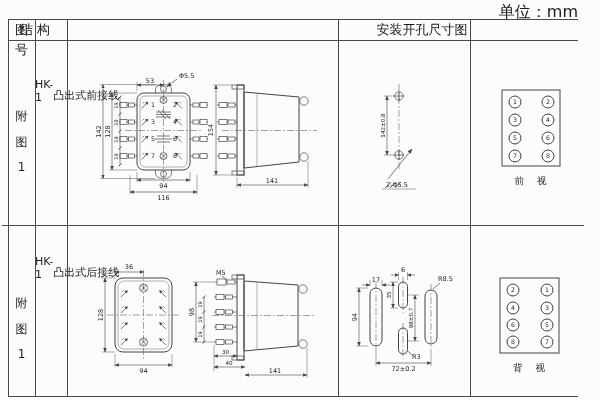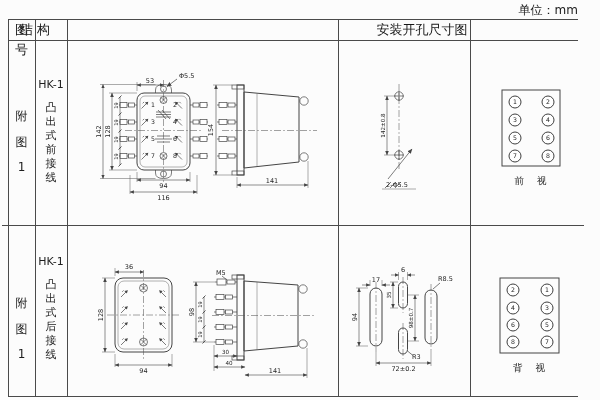--- a/index.html
+++ b/index.html
@@ -1,23 +1,23 @@
 <!DOCTYPE html>
 <html><head>
 <meta charset="utf-8">
 <style>
   html,body{margin:0;padding:0;background:#fcfcfc;}
   .page{position:relative;width:600px;height:400px;background:#fcfcfc;overflow:hidden;
         font-family:"DejaVu Sans","Liberation Sans",sans-serif;color:#1e1e1e;}
   .hl{position:absolute;height:1px;background:#4a4a4a;}
   .vl{position:absolute;width:1px;background:#4a4a4a;}
-  .unit{position:absolute;top:2px;right:22px;font-size:12px;color:#1a1a1a;}
+  .unit{position:absolute;top:2px;right:22px;font-size:16px;color:#1a1a1a;}
   .hc{position:absolute;top:20px;height:20px;line-height:20px;text-align:center;font-size:13px;color:#161616;}
   .figcol{position:absolute;display:flex;flex-direction:column;align-items:center;gap:9px;font-size:12px;}
-  .structcol{position:absolute;display:flex;flex-direction:column;align-items:center;font-size:11px;}
+  .structcol{position:absolute;display:flex;flex-direction:row;align-items:center;font-size:11px;}
   .structcol .model{margin-bottom:10px;letter-spacing:0;}
   .structcol .ch{line-height:14px;}
   svg{position:absolute;overflow:visible;}
   .s{stroke:#454545;stroke-width:1;fill:none}
   .si{stroke:#707070;stroke-width:.55;fill:none}
   .th{stroke:#454545;stroke-width:.7;fill:none}
   .pin{stroke:#454545;stroke-width:.7;fill:#fff}
   .cl{stroke:#555;stroke-width:.55;fill:none;stroke-dasharray:7 2.2 1.6 2.2}
   .ext{stroke:#5a5a5a;stroke-width:.5;fill:none}
   .dim{stroke:#454545;stroke-width:.6;fill:none}

